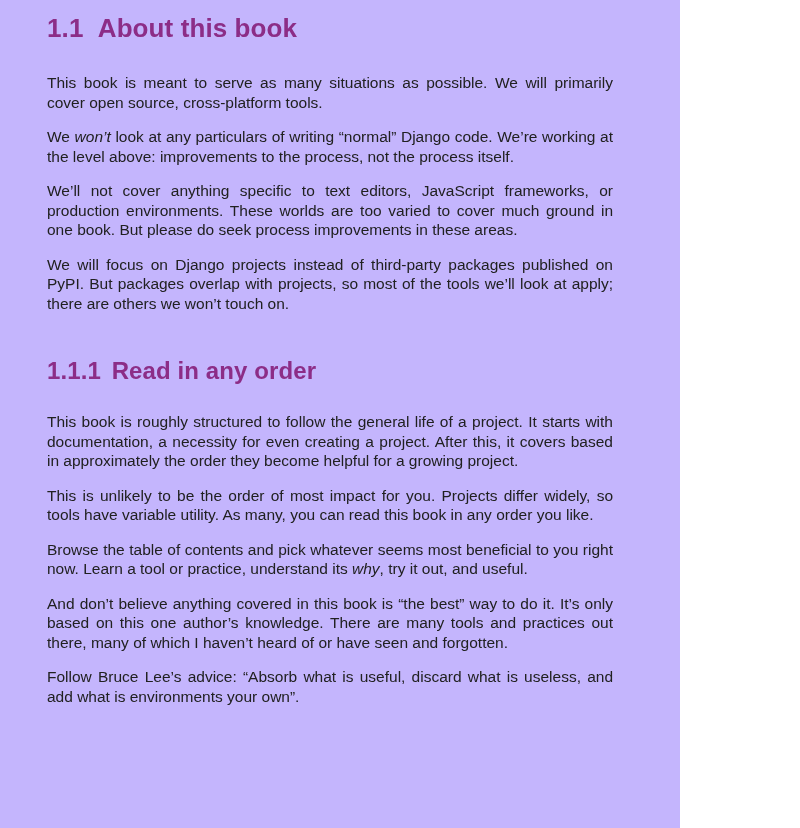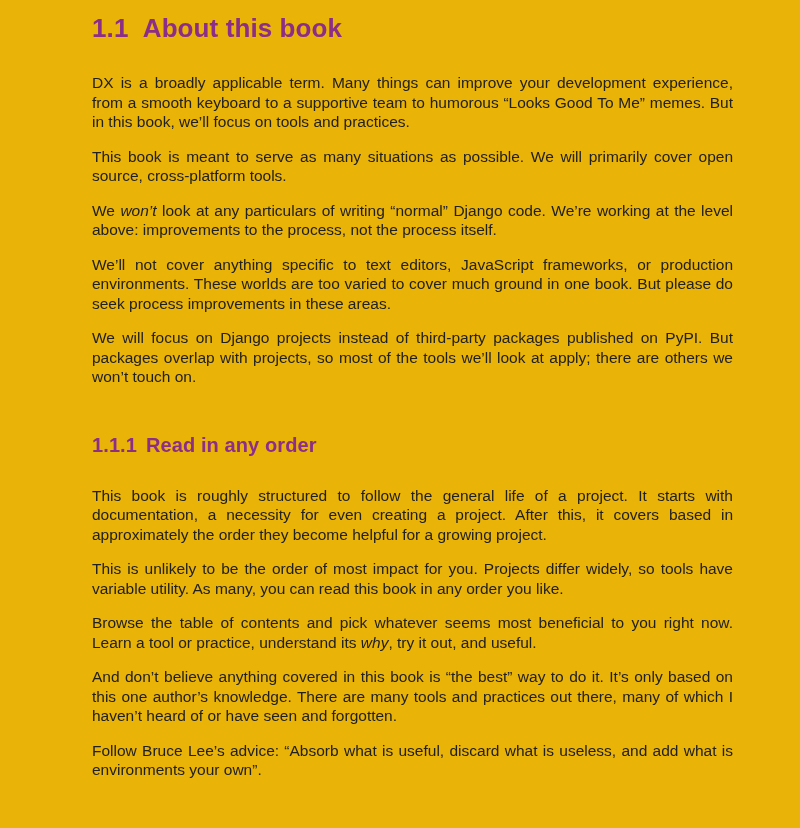--- a/index.html
+++ b/index.html
@@ -2,43 +2,43 @@
 <html><head>
 <meta charset="utf-8">
 <style>
   html, body {
     margin: 0;
     padding: 0;
     background: #ffffff;
   }
   .page {
     position: relative;
-    width: 800px;
+    width: 680px;
     height: 828px;
-    background: #eab308;
+    background: #c4b5fd;
     box-sizing: border-box;
-    padding: 15px 67px 0 92px;
+    padding: 15px 67px 0 47px;
     font-family: "Liberation Sans", sans-serif;
     color: #212121;
     overflow: hidden;
   }
   h1.section {
     margin: 0 0 32px 0;
     font-size: 26px;
     line-height: 26px;
     font-weight: bold;
     color: #8C2D87;
     letter-spacing: 0.1px;
   }
   h1.section .sec-num {
     margin-right: 0.55em;
   }
   h2.subsection {
     margin: 47px 0 30px 0;
-    font-size: 20px;
+    font-size: 24px;
     line-height: 22px;
     font-weight: bold;
     color: #8C2D87;
     letter-spacing: 0.1px;
   }
   h2.subsection .sec-num {
     margin-right: 0.45em;
   }
   p.body-par {
     margin: 15px 0;
@@ -56,21 +56,20 @@
 </style>
 </head>
 <body>
 
 <div class="page">
 
   <h1 class="section">
     <span class="sec-num">1.1</span><span>About this book</span>
   </h1>
 
-  <p class="body-par">DX is a broadly applicable term. Many things can improve your development experience, from a smooth keyboard to a supportive team to humorous “Looks Good To Me” memes. But in this book, we’ll focus on tools and practices.</p>
 
   <p class="body-par">This book is meant to serve as many situations as possible. We will primarily cover open source, cross-platform tools.</p>
 
   <p class="body-par"><span>We </span><em class="ital">won’t</em><span> look at any particulars of writing “normal” Django code. We’re working at the level above: improvements to the process, not the process itself.</span></p>
 
   <p class="body-par">We’ll not cover anything specific to text editors, JavaScript frameworks, or production environments. These worlds are too varied to cover much ground in one book. But please do seek process improvements in these areas.</p>
 
   <p class="body-par">We will focus on Django projects instead of third-party packages published on PyPI. But packages overlap with projects, so most of the tools we’ll look at apply; there are others we won’t touch on.</p>
 
   <h2 class="subsection">

